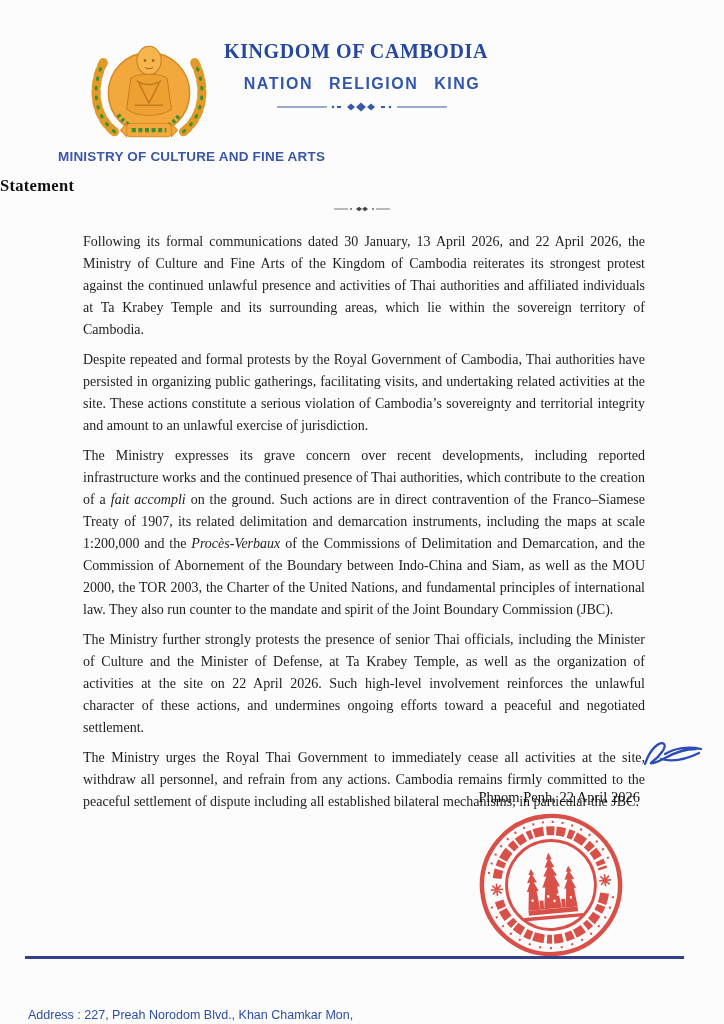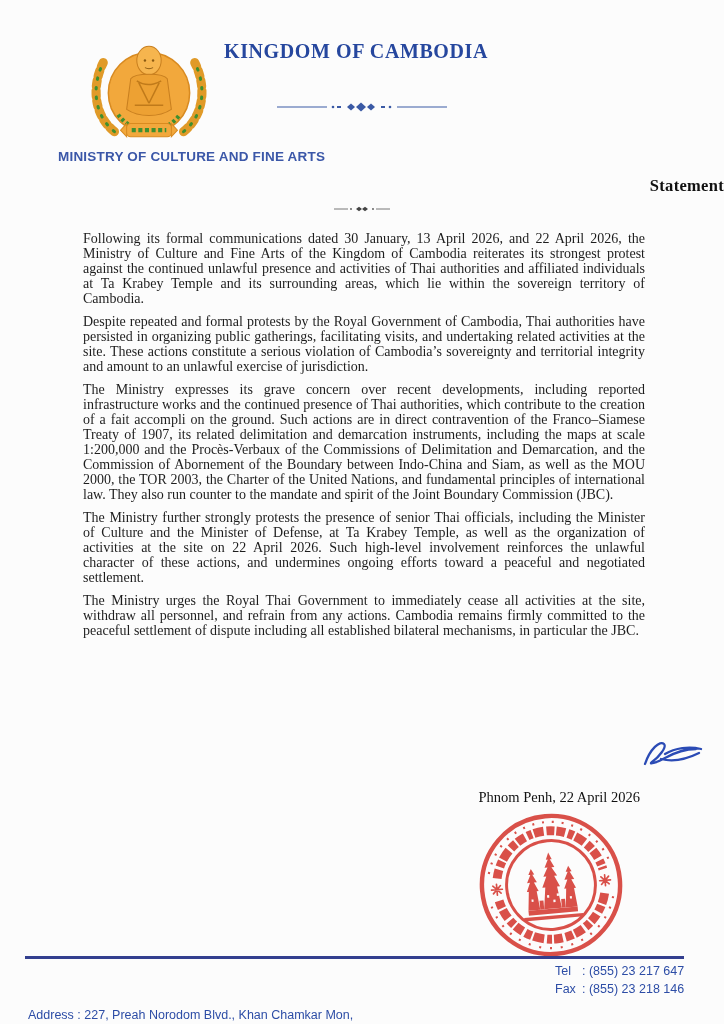--- a/index.html
+++ b/index.html
@@ -19,30 +19,30 @@
     font-family:"Liberation Sans","DejaVu Sans",sans-serif;font-weight:bold;
     font-size:16px;letter-spacing:1.5px;word-spacing:10px;color:#3356ad;
   }
   .header-divider{position:absolute;left:0;right:0;top:99px;text-align:center;}
   .ministry-name{
     position:absolute;left:25px;top:149px;
     font-family:"Liberation Sans","DejaVu Sans",sans-serif;font-weight:bold;
     font-size:13.5px;letter-spacing:.2px;color:#3b57a8;padding-left:33px;
   }
   .doc-title{
-    position:absolute;left:0;right:0;top:176px;text-align:right;
+    position:absolute;left:0;right:0;top:176px;text-align:left;
     font-weight:bold;font-size:16.5px;color:#111;letter-spacing:.3px;
   }
   .title-flourish{position:absolute;left:0;right:0;top:199px;text-align:center;}
   .statement-body{
     position:absolute;left:83px;top:231px;width:562px;
-    font-size:14px;line-height:15px;text-align:justify;
+    font-size:14px;line-height:22px;text-align:justify;
   }
   .statement-body p{margin:0 0 8px 0;}
-  .statement-body .it{margin-top:38px;}
+  .statement-body .it{font-style:italic;margin-top:38px;}
   .signature{position:absolute;left:641px;top:737px;}
   .dateline{
     position:absolute;right:84px;top:789px;
     font-size:14.5px;color:#111;
   }
   .stamp{position:absolute;left:477px;top:811px;opacity:.92;mix-blend-mode:multiply;}
   .footer-rule{
     position:absolute;left:25px;right:40px;top:956px;height:2.5px;
     background:#333f8f;
   }
@@ -86,20 +86,21 @@
       <path d="M31.7,83.2 A37,37 0 0 0 92.3,83.2" fill="none" stroke="#3f8f2f" stroke-width="4" stroke-dasharray="3 2.5"></path>
 
       <polygon points="40,92 34,98.5 40,105" fill="#f2a83c" stroke="#d88a20" stroke-width="1"></polygon>
       <polygon points="84,92 90,98.5 84,105" fill="#f2a83c" stroke="#d88a20" stroke-width="1"></polygon>
       <rect x="40" y="92" width="44" height="13" rx="4" fill="#f2a83c" stroke="#d88a20" stroke-width="1"></rect>
       <path d="M45,98.5 L79,98.5" fill="none" stroke="#3f8f2f" stroke-width="4" stroke-dasharray="4 2.5"></path>
     </svg>
   </div>
 
   <div class="kingdom-title">KINGDOM OF CAMBODIA</div>
+  <div class="motto">NATION RELIGION KING</div>
 
   <div class="header-divider">
     <svg width="170" height="12" viewBox="0 0 170 12">
       <line x1="0" y1="6" x2="50" y2="6" stroke="#3b5aa5" stroke-width="1"></line>
       <circle cx="56" cy="6" r="1.3" fill="#3b5aa5"></circle>
       <line x1="60" y1="6" x2="64" y2="6" stroke="#3b5aa5" stroke-width="2"></line>
       <polygon points="70,6 74,2.5 78,6 74,9.5" fill="#3b5aa5"></polygon>
       <polygon points="79,6 84,1.5 89,6 84,10.5" fill="#3b5aa5"></polygon>
       <polygon points="90,6 94,2.5 98,6 94,9.5" fill="#3b5aa5"></polygon>
       <line x1="104" y1="6" x2="108" y2="6" stroke="#3b5aa5" stroke-width="2"></line>
@@ -176,18 +177,14 @@
     </svg>
   </div>
 
   <div class="footer-rule"></div>
 
   <div class="footer-address">
     <div><span>Address :</span> <span>227, Preah Norodom Blvd., Khan Chamkar Mon,</span></div>
     <div class="line2">Phnom Penh, Kingdom of Cambodia.</div>
   </div>
 
-  <div class="footer-contact">
-    <div><span class="lbl">Tel</span><span>: (855) 23 217 647</span></div>
-    <div><span class="lbl">Fax</span><span>: (855) 23 218 146</span></div>
-  </div>
 
 </div>
 
 </body></html>

